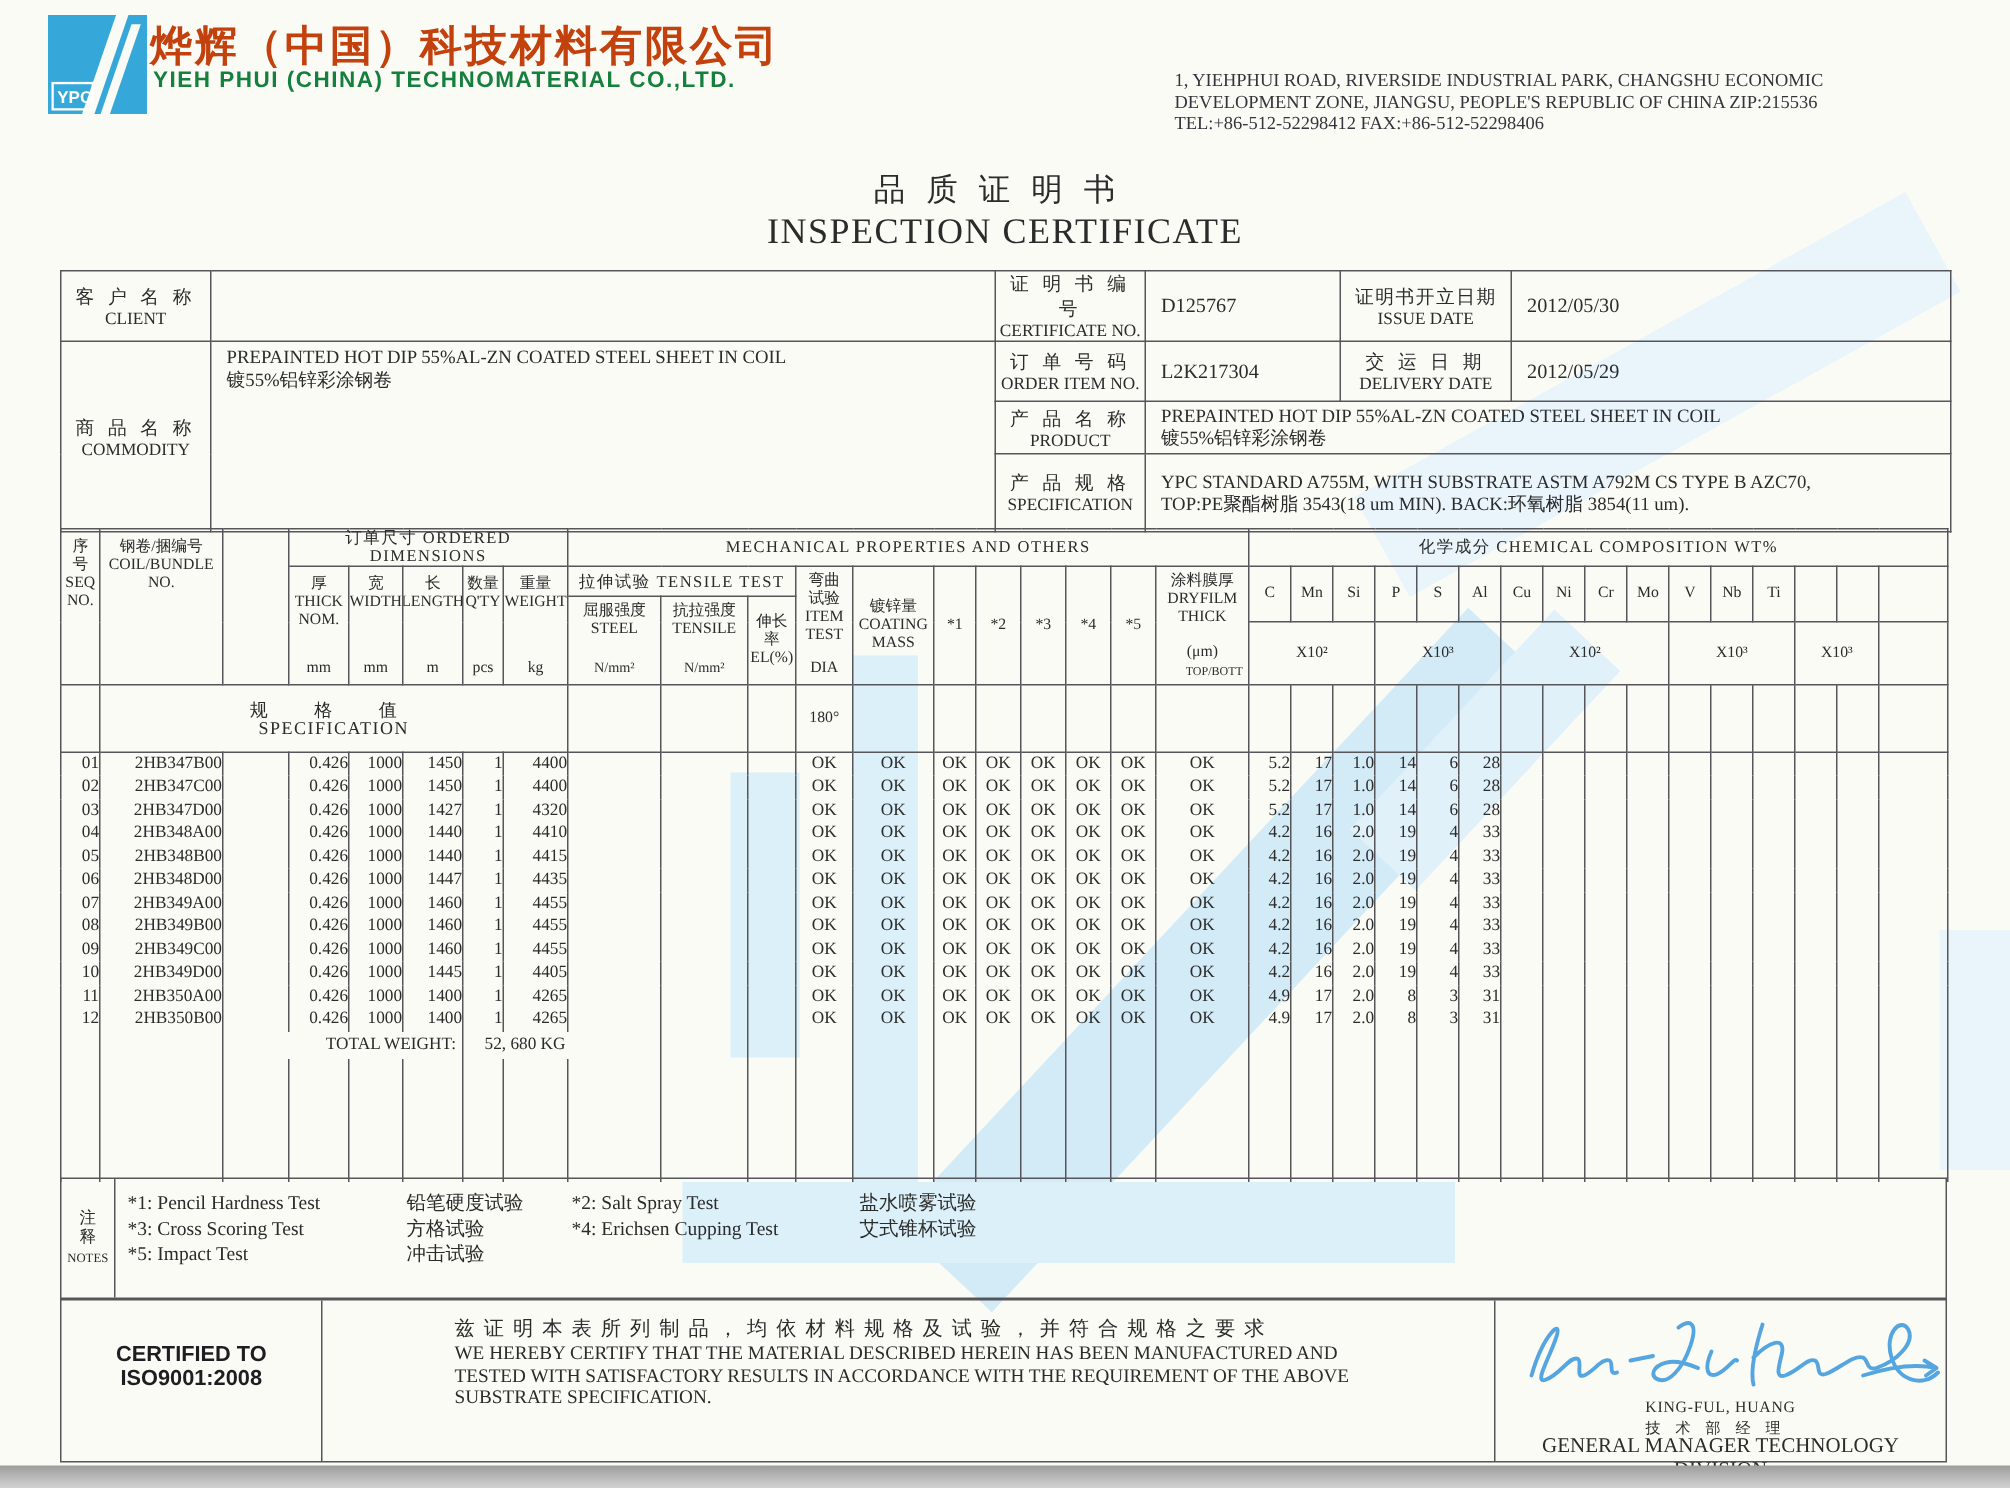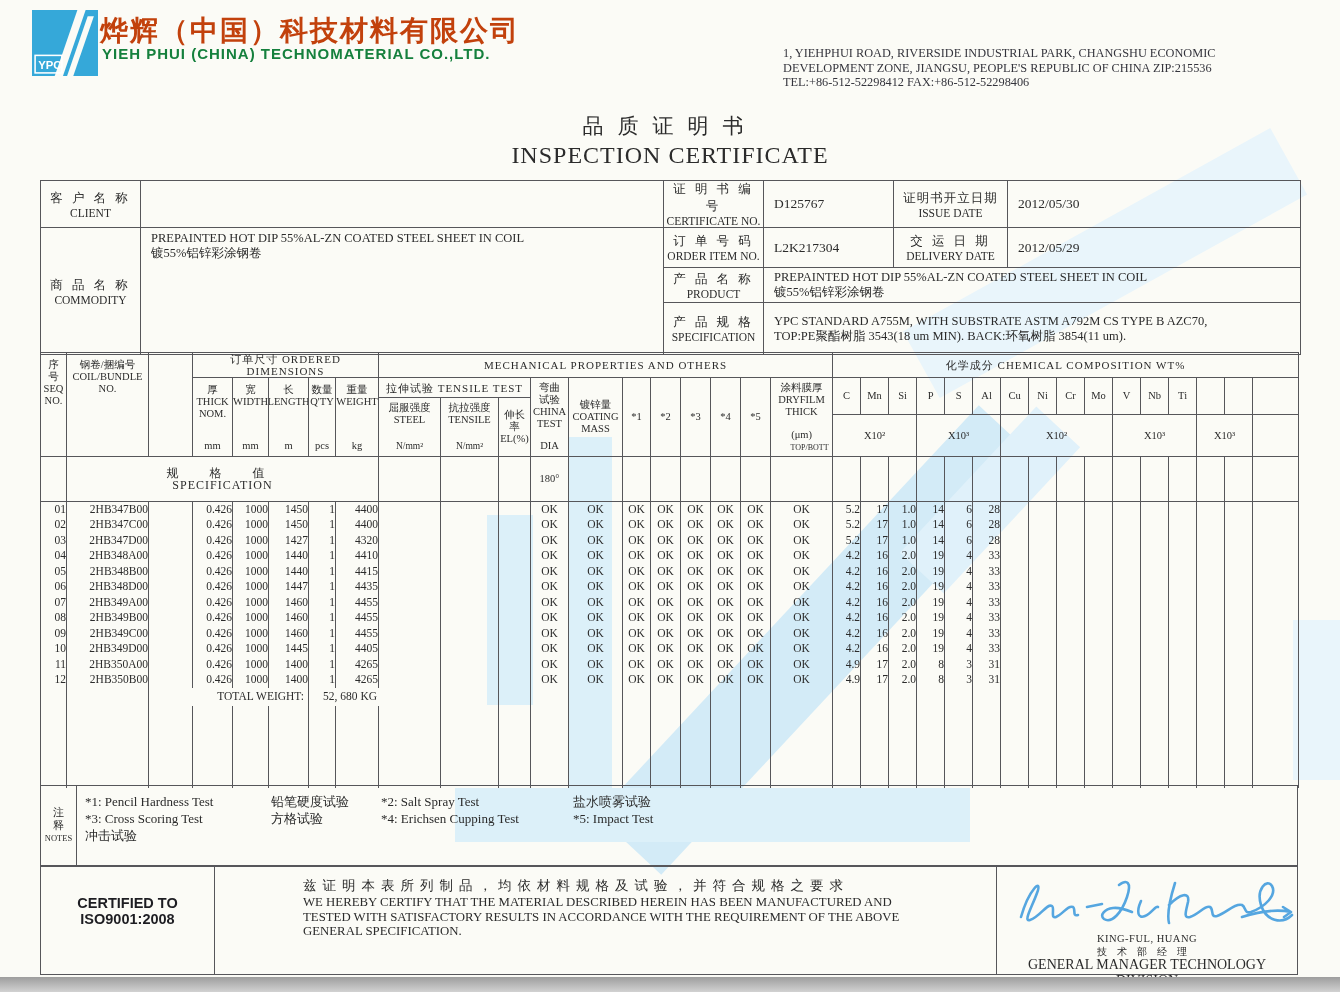--- a/index.html
+++ b/index.html
@@ -283,21 +283,21 @@
           <div style="padding-top:4px">重量</div>
           <div>WEIGHT</div>
           <div class="pb">kg</div>
             </div>
           </td>
         <td colspan="3" class="grp">拉伸试验 TENSILE TEST</td>
         <td rowspan="3">
             <div class="stack" style="height:74px">
           <div style="padding-top:2px">弯曲</div>
           <div>试验</div>
-          <div>CHINA</div>
+          <div>ITEM</div>
           <div>TEST</div>
           <div class="pb">DIA</div>
             </div>
           </td>
         <td rowspan="3">
           <div>镀锌量</div>
           <div>COATING</div>
           <div>MASS</div>
           </td>
         <td rowspan="3">*1</td>
@@ -921,37 +921,38 @@
     </div>
     <div class="notes-body">
       <div class="notes-grid">
         <div>*1: Pencil Hardness Test</div>
         <div>铅笔硬度试验</div>
         <div>*2: Salt Spray Test</div>
         <div>盐水喷雾试验</div>
         <div>*3: Cross Scoring Test</div>
         <div>方格试验</div>
         <div>*4: Erichsen Cupping Test</div>
+        <div>艾式锥杯试验</div>
         <div>*5: Impact Test</div>
         <div>冲击试验</div>
         <div></div>
         <div></div>
       </div>
     </div>
   </div>
 
   <div class="footer-box">
     <div class="iso-cell">
       <div class="iso">CERTIFIED TO ISO9001:2008</div>
     </div>
     <div class="cert-cell">
       <div class="cert-cn">兹证明本表所列制品，均依材料规格及试验，并符合规格之要求</div>
       <div class="cert-en">WE HEREBY CERTIFY THAT THE MATERIAL  DESCRIBED  HEREIN  HAS BEEN  MANUFACTURED  AND</div>
       <div class="cert-en">TESTED WITH SATISFACTORY RESULTS IN ACCORDANCE WITH THE REQUIREMENT  OF  THE  ABOVE</div>
-      <div class="cert-en">GENERAL SPECIFICATION.</div>
+      <div class="cert-en">SUBSTRATE SPECIFICATION.</div>
     </div>
     <div class="sign-cell">
       <svg width="300" height="66" viewBox="0 0 300 66">
         <g fill="none" stroke="#55a6e0" stroke-width="2.6" stroke-linecap="round" stroke-linejoin="round">
           <path d="M22,50 C30,22 44,10 38,26 C33,40 24,55 31,53 C41,50 48,36 53,39 C56,41 51,52 57,50 C64,47 69,38 74,40 C77,42 73,50 79,48"></path>
           <path d="M88,40 L103,37"></path>
           <path d="M120,18 C128,12 133,15 128,30 C123,45 113,57 105,52 C100,48 106,42 114,41 C121,40 128,43 133,45 M142,34 C137,45 139,52 146,49 C153,46 157,38 159,40"></path>
           <path d="M176,16 C171,32 168,48 170,56 M170,38 C181,27 191,24 189,35 C187,44 184,52 191,50 C200,47 206,38 211,40 C215,42 211,51 218,49 C227,46 236,36 243,38 C247,40 245,47 252,45 C266,40 278,28 273,19 C268,11 257,22 262,38 C267,54 283,58 293,48"></path>
           <path d="M243,50 C262,44 278,42 292,45 L284,40 M292,45 L285,50"></path>
         </g>

